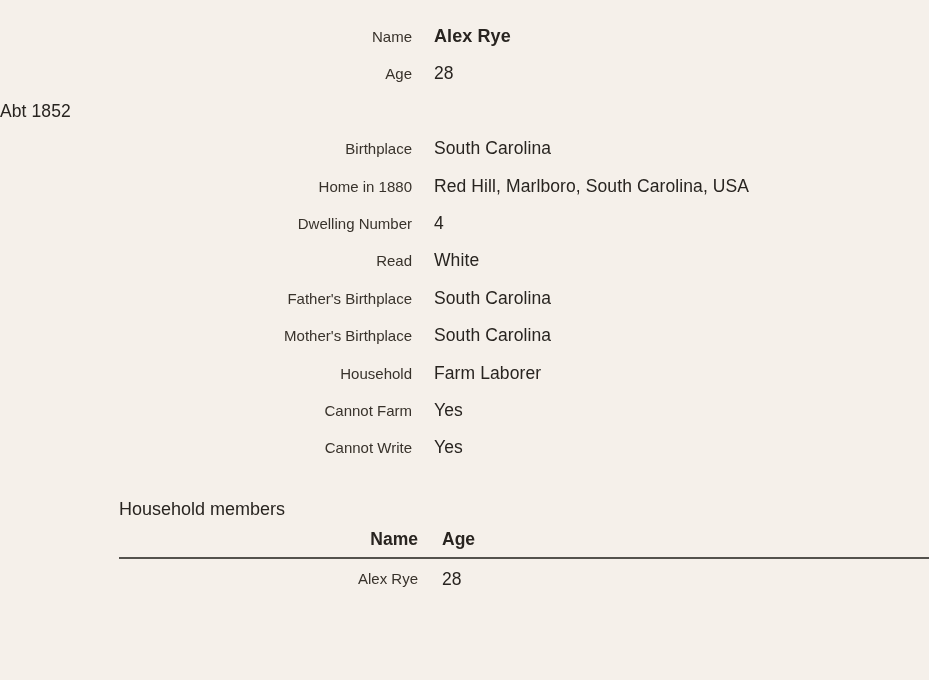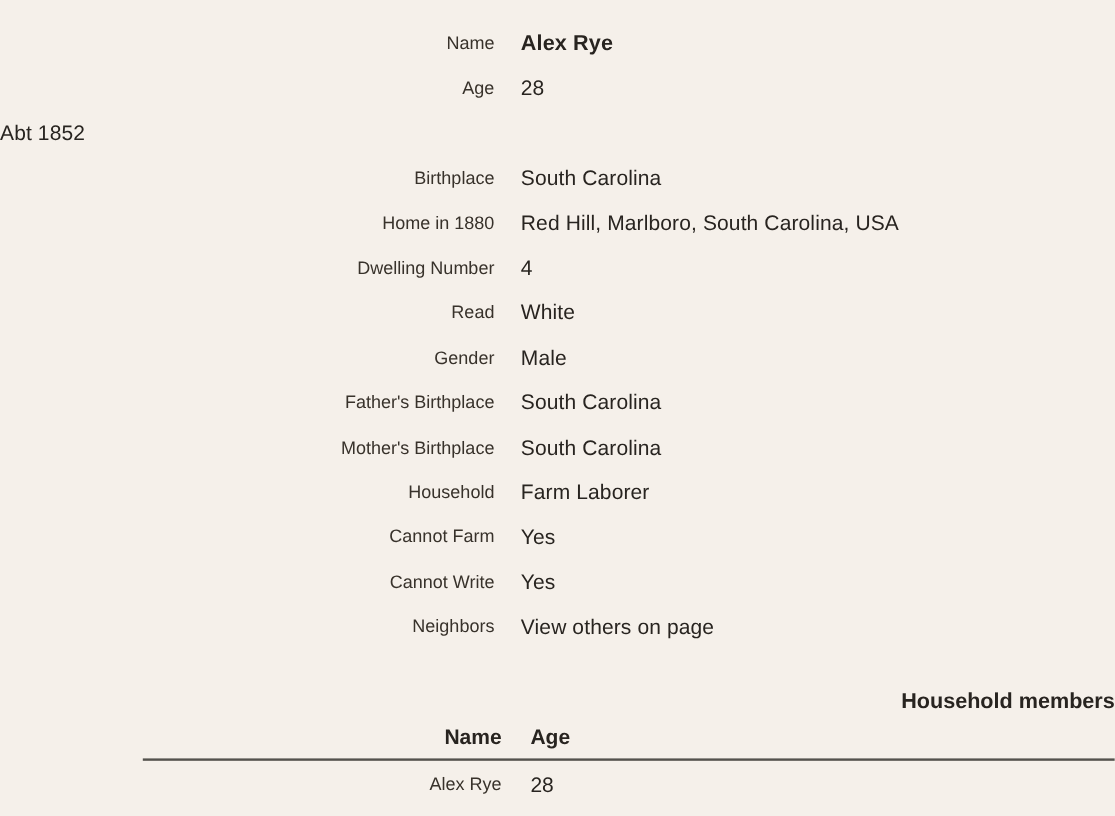--- a/index.html
+++ b/index.html
@@ -43,24 +43,23 @@
     font-size:18px;
   }
   .household{
     margin-left:119px;
     margin-top:30px;
     width:810px;
   }
   .household-heading{
     margin:0;
     font-size:18px;
-    font-weight:700;
+    font-weight:400;
     line-height:24px;
     color:var(--value);
-    text-align:right;
   }
   .h-row{
     display:grid;
     grid-template-columns:299px 1fr;
     column-gap:24px;
   }
   .h-header-cell{
     font-size:17.5px;
     font-weight:700;
     line-height:36px;
@@ -119,24 +118,20 @@
     <div class="field-row">
       <div class="field-label">Dwelling Number</div>
       <div class="field-value">4</div>
     </div>
 
     <div class="field-row">
       <div class="field-label">Read</div>
       <div class="field-value">White</div>
     </div>
 
-    <div class="field-row">
-      <div class="field-label">Gender</div>
-      <div class="field-value">Male</div>
-    </div>
 
     <div class="field-row">
       <div class="field-label">Father's Birthplace</div>
       <div class="field-value">South Carolina</div>
     </div>
 
     <div class="field-row">
       <div class="field-label">Mother's Birthplace</div>
       <div class="field-value">South Carolina</div>
     </div>
@@ -149,24 +144,20 @@
     <div class="field-row">
       <div class="field-label">Cannot Farm</div>
       <div class="field-value">Yes</div>
     </div>
 
     <div class="field-row">
       <div class="field-label">Cannot Write</div>
       <div class="field-value">Yes</div>
     </div>
 
-    <div class="field-row">
-      <div class="field-label">Neighbors</div>
-      <div class="field-value">View others on page</div>
-    </div>
   </section>
 
   <section class="household">
     <h2 class="household-heading">Household members</h2>
     <div class="h-row">
       <div class="h-header-cell name">Name</div>
       <div class="h-header-cell">Age</div>
     </div>
     <div class="h-divider"></div>
     <div id="member-rows">

